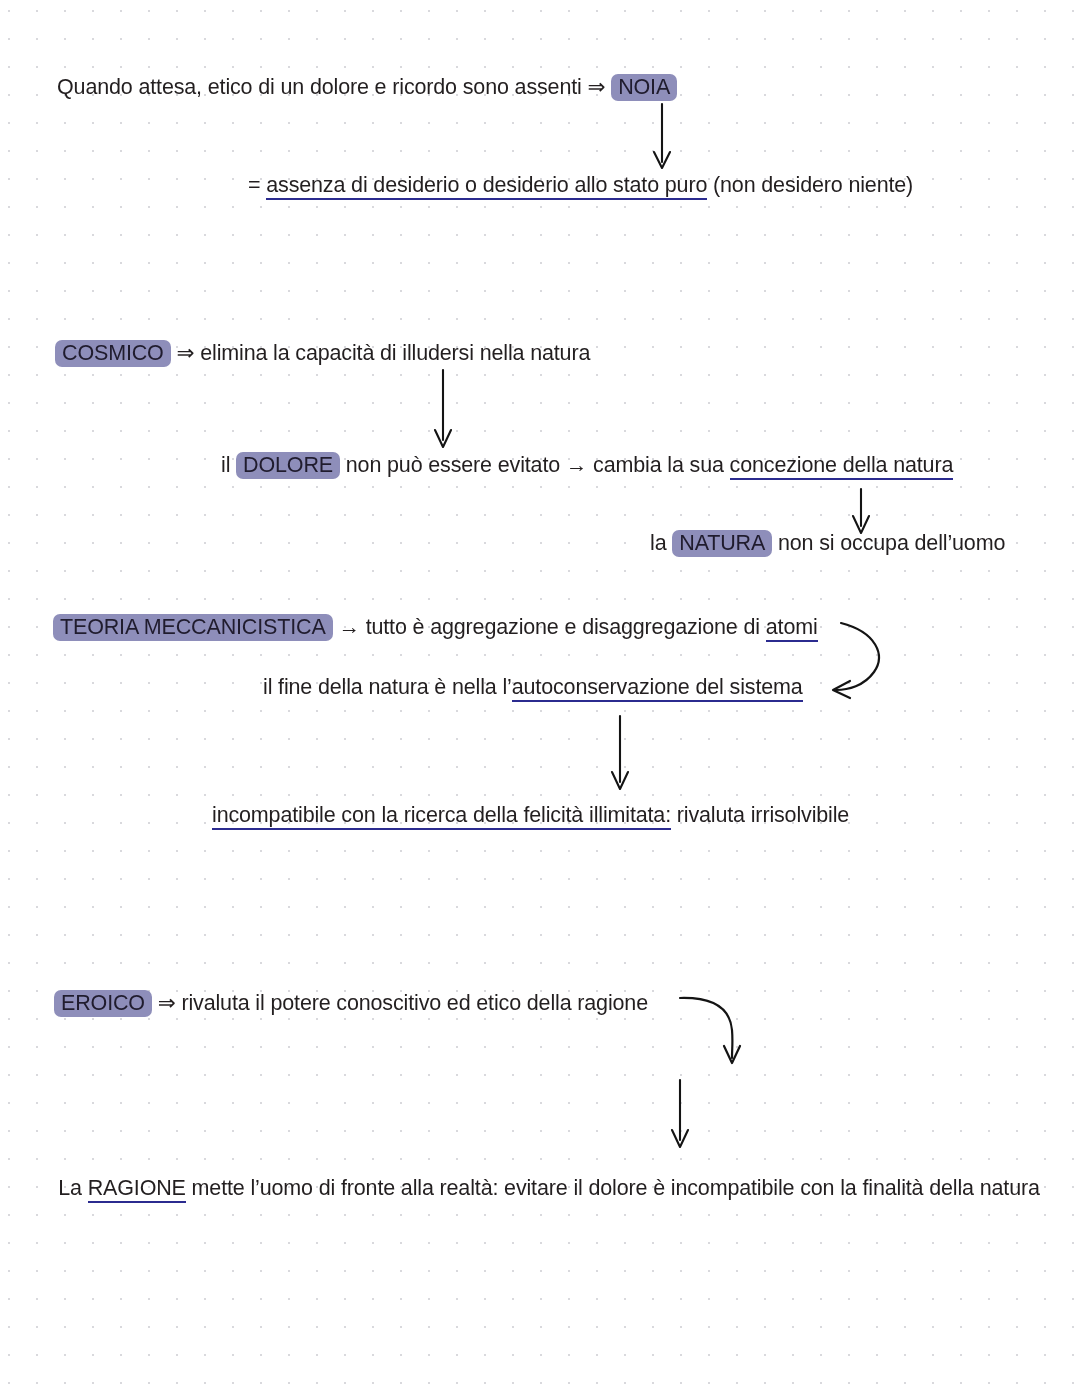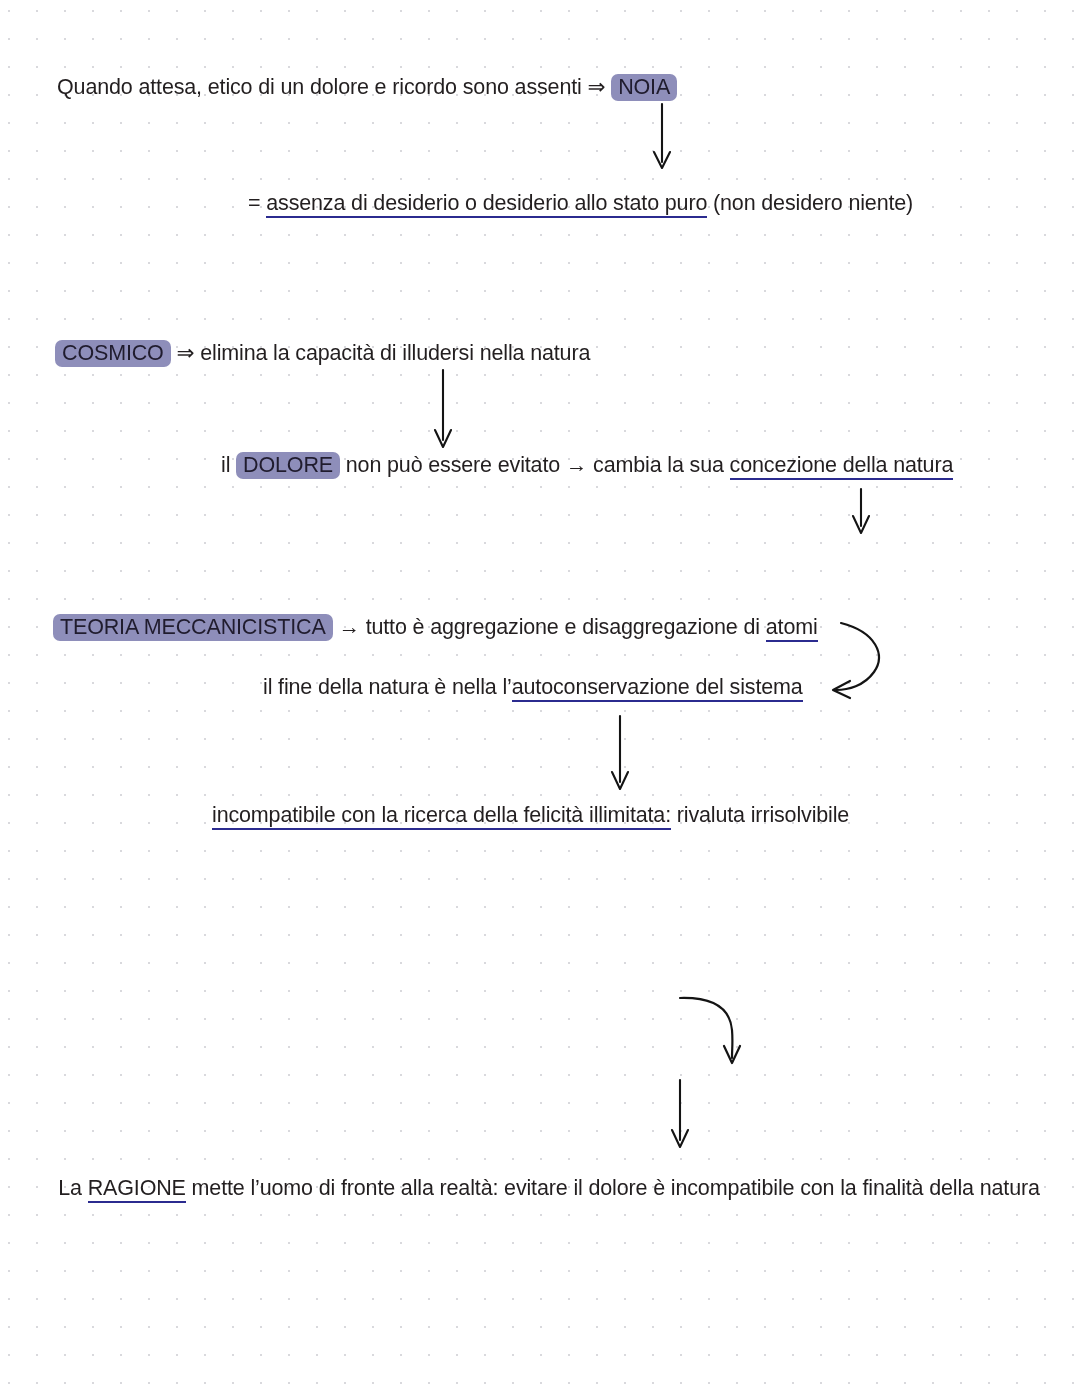--- a/index.html
+++ b/index.html
@@ -106,44 +106,50 @@
     <g>
       <line x1="680" y1="1080" x2="680" y2="1140" stroke="#141414" stroke-width="2.1" stroke-linecap="round"></line>
       <polyline points="672,1130 680,1147 688,1130" fill="none" stroke="#141414" stroke-width="2.1" stroke-linecap="round" stroke-linejoin="round"></polyline>
     </g>
   </svg>
 
   <div class="note-line" style="left:57px; top:72px;">
     <span>Quando attesa, etico di un dolore e ricordo sono assenti ⇒ </span><span class="hl">NOIA</span>
   </div>
 
-  <div class="note-line" style="left:248px; top:170px;margin-top:18px;">
+  <div class="note-line" style="left:248px; top:170px;">
     <span>= </span><span class="ul">assenza di desiderio o desiderio allo stato puro</span><span> (non desidero niente)</span>
   </div>
 
   <div class="note-line" style="left:221px; top:450px;">
     <span>il </span><span class="hl">DOLORE</span><span> non può essere evitato → cambia la sua </span><span class="ul">concezione della natura</span>
   </div>
 
   <div class="note-line" style="left:55px; top:338px;">
     <span class="hl">COSMICO</span><span> ⇒ elimina la capacità di illudersi nella natura</span>
   </div>
 
+  <div class="note-line" style="left:650px; top:528px;">
+    <span>la </span><span class="hl">NATURA</span><span> non si occupa dell’uomo</span>
+  </div>
 
   <div class="note-line" style="left:53px; top:612px;text-align:right;">
     <span class="hl">TEORIA MECCANICISTICA</span><span> → tutto è aggregazione e disaggregazione di </span><span class="ul">atomi</span>
   </div>
 
   <div class="note-line" style="left:263px; top:672px;">
     <span>il fine della natura è nella l’</span><span class="ul">autoconservazione del sistema</span>
   </div>
 
   <div class="note-line" style="left:212px; top:800px;">
     <span class="ul">incompatibile con la ricerca della felicità illimitata:</span><span> rivaluta irrisolvibile</span>
   </div>
 
+  <div class="note-line" style="left:54px; top:988px;">
+    <span class="hl">EROICO</span><span> ⇒ rivaluta il potere conoscitivo ed etico della ragione</span>
+  </div>
 
 
   <div class="note-block" style="left:58px; top:1147px; width:982px;">
     <span>La </span><span class="ul">RAGIONE</span><span> mette l’uomo di fronte alla realtà: evitare il dolore è incompatibile con la finalità della natura</span>
   </div>
 
 </div>
 
 </body></html>

